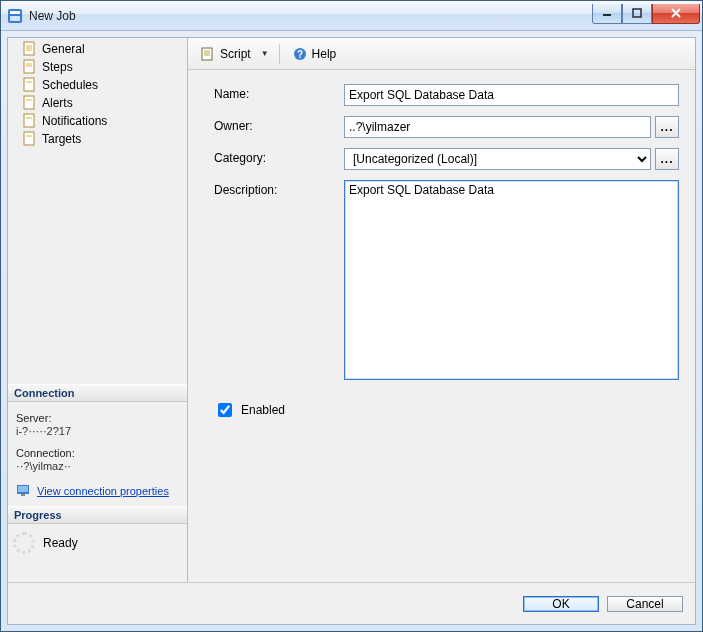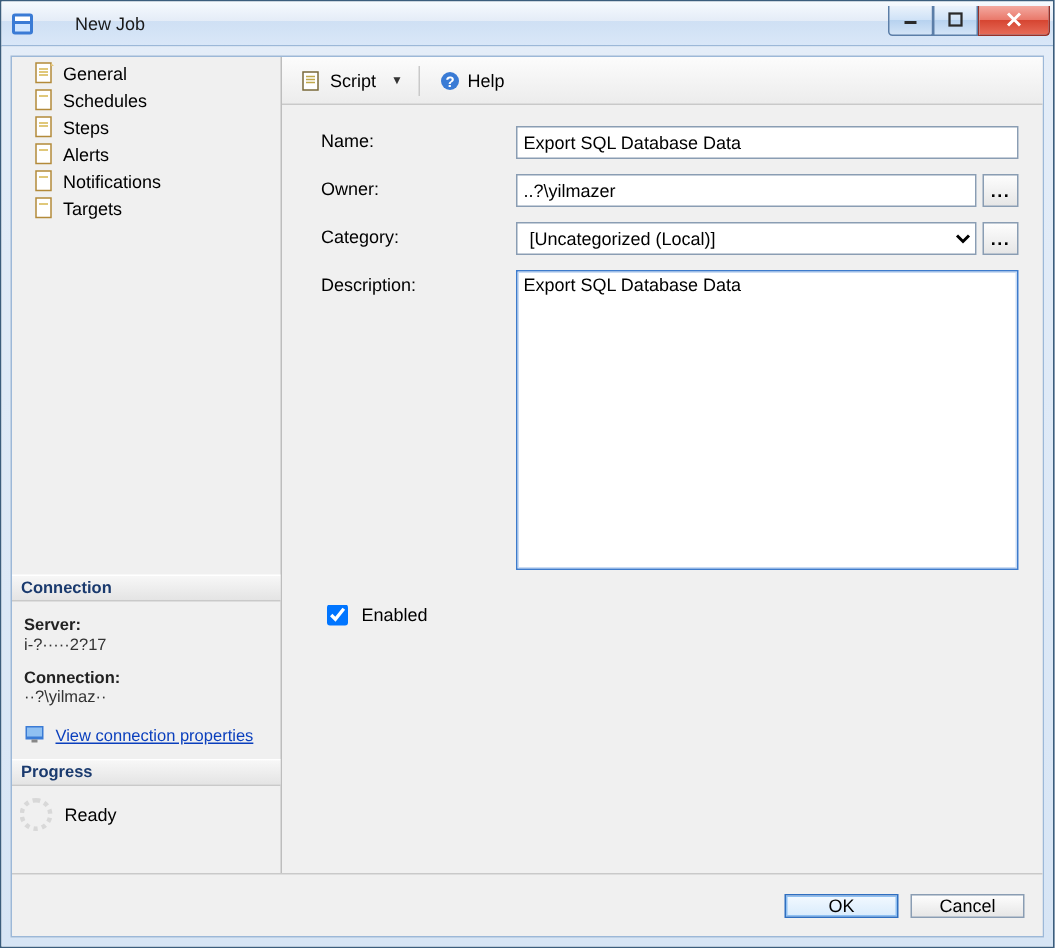--- a/index.html
+++ b/index.html
@@ -6,21 +6,21 @@
   html, body { margin: 0; padding: 0; font-family: "Segoe UI", Tahoma, sans-serif; font-size: 12px; background: #6b8aad; }
   .window {
     width: 703px; height: 632px; background: #fff; position: relative;
     border: 1px solid #3b5d7c; box-shadow: 0 0 8px rgba(0,0,0,0.3);
     display: flex; flex-direction: column;
   }
   .titlebar {
     height: 30px;
     background: linear-gradient(to bottom, #f6fafe 0%, #e4ecf7 45%, #cfe0f4 46%, #d9e7f8 100%);
     border-bottom: 1px solid #9cb8d8;
-    display: flex; align-items: center; padding: 0 2px 0 6px; color: #1a1a1a; gap: 21px;
+    display: flex; align-items: center; padding: 0 2px 0 6px; color: #1a1a1a;
   }
   .titlebar .title-icon { width:16px; height:16px; margin-right:6px; display:flex; align-items:center; justify-content:center; }
   .titlebar .title { flex:1; user-select:none; }
   .win-btns { display:flex; height:20px; margin-top:-4px; }
   .win-btn {
     width:30px; height:20px; margin-left:0; display:flex; align-items:center; justify-content:center;
     border:1px solid #5b7ea8; border-top:none;
     background: linear-gradient(to bottom, #eaf2fb 0%, #cfe2f7 49%, #b7d2ef 50%, #d3e4f7 100%);
     font-family: "Segoe UI", sans-serif; cursor:default;
   }
@@ -47,21 +47,21 @@
     padding:2px 6px; font-weight:bold; color:#1a3a6e; font-size:11px;
   }
   .page-list { padding:2px 0; }
   .page-item {
     display:flex; align-items:center; gap:4px; padding:1px 4px 1px 14px;
     cursor:default;
   }
   .page-icon { width:16px; height:16px; flex:0 0 16px; display:flex; align-items:center; justify-content:center; }
   .page-icon svg { display:block; }
   .conn-block { padding:6px 8px; font-size:11px; color:#222; }
-  .conn-block .label { margin-top:4px;font-weight:bold; }
+  .conn-block .label { margin-top:4px; }
   .conn-block .val { margin-top:1px; color:#333; }
   .conn-link { display:flex; align-items:center; gap:5px; margin-top:10px; }
   .conn-link a { color:#0a3fbd; text-decoration:underline; cursor:pointer; font-size:11px; }
   .progress-block { padding:8px 5px; display:flex; align-items:center; gap:8px; }
   .spinner {
     width:22px; height:22px; border-radius:50%;
     border:3px dotted #d8d8d8; border-top-color:#d8d8d8;
   }
   .right-pane { flex:1; display:flex; flex-direction:column; background:#f0f0f0; }
   .toolbar {
@@ -156,33 +156,33 @@
                     <line x1="4" y1="9" x2="10" y2="9" stroke="#d6b64e"></line>
                   </svg>
               </span>
               <span>General</span>
             </div>
             <div class="page-item">
               <span class="page-icon">
                 <svg width="16" height="16">
                     <rect x="2" y="1" width="10" height="13" fill="#fff" stroke="#b38a3a"></rect>
                     <line x1="4" y1="5" x2="10" y2="5" stroke="#d6b64e"></line>
+                    <line x1="4" y1="7" x2="10" y2="7" stroke="#d6b64e"></line>
+                  </svg>
+              </span>
+              <span>Steps</span>
+            </div>
+            <div class="page-item">
+              <span class="page-icon">
+                <svg width="16" height="16">
+                    <rect x="2" y="1" width="10" height="13" fill="#fff" stroke="#b38a3a"></rect>
+                    <line x1="4" y1="5" x2="10" y2="5" stroke="#d6b64e"></line>
                   </svg>
               </span>
               <span>Schedules</span>
-            </div>
-            <div class="page-item">
-              <span class="page-icon">
-                <svg width="16" height="16">
-                    <rect x="2" y="1" width="10" height="13" fill="#fff" stroke="#b38a3a"></rect>
-                    <line x1="4" y1="5" x2="10" y2="5" stroke="#d6b64e"></line>
-                    <line x1="4" y1="7" x2="10" y2="7" stroke="#d6b64e"></line>
-                  </svg>
-              </span>
-              <span>Steps</span>
             </div>
             <div class="page-item">
               <span class="page-icon">
                 <svg width="16" height="16">
                     <rect x="2" y="1" width="10" height="13" fill="#fff" stroke="#b38a3a"></rect>
                     <line x1="4" y1="5" x2="10" y2="5" stroke="#d6b64e"></line>
                   </svg>
               </span>
               <span>Alerts</span>
             </div>

